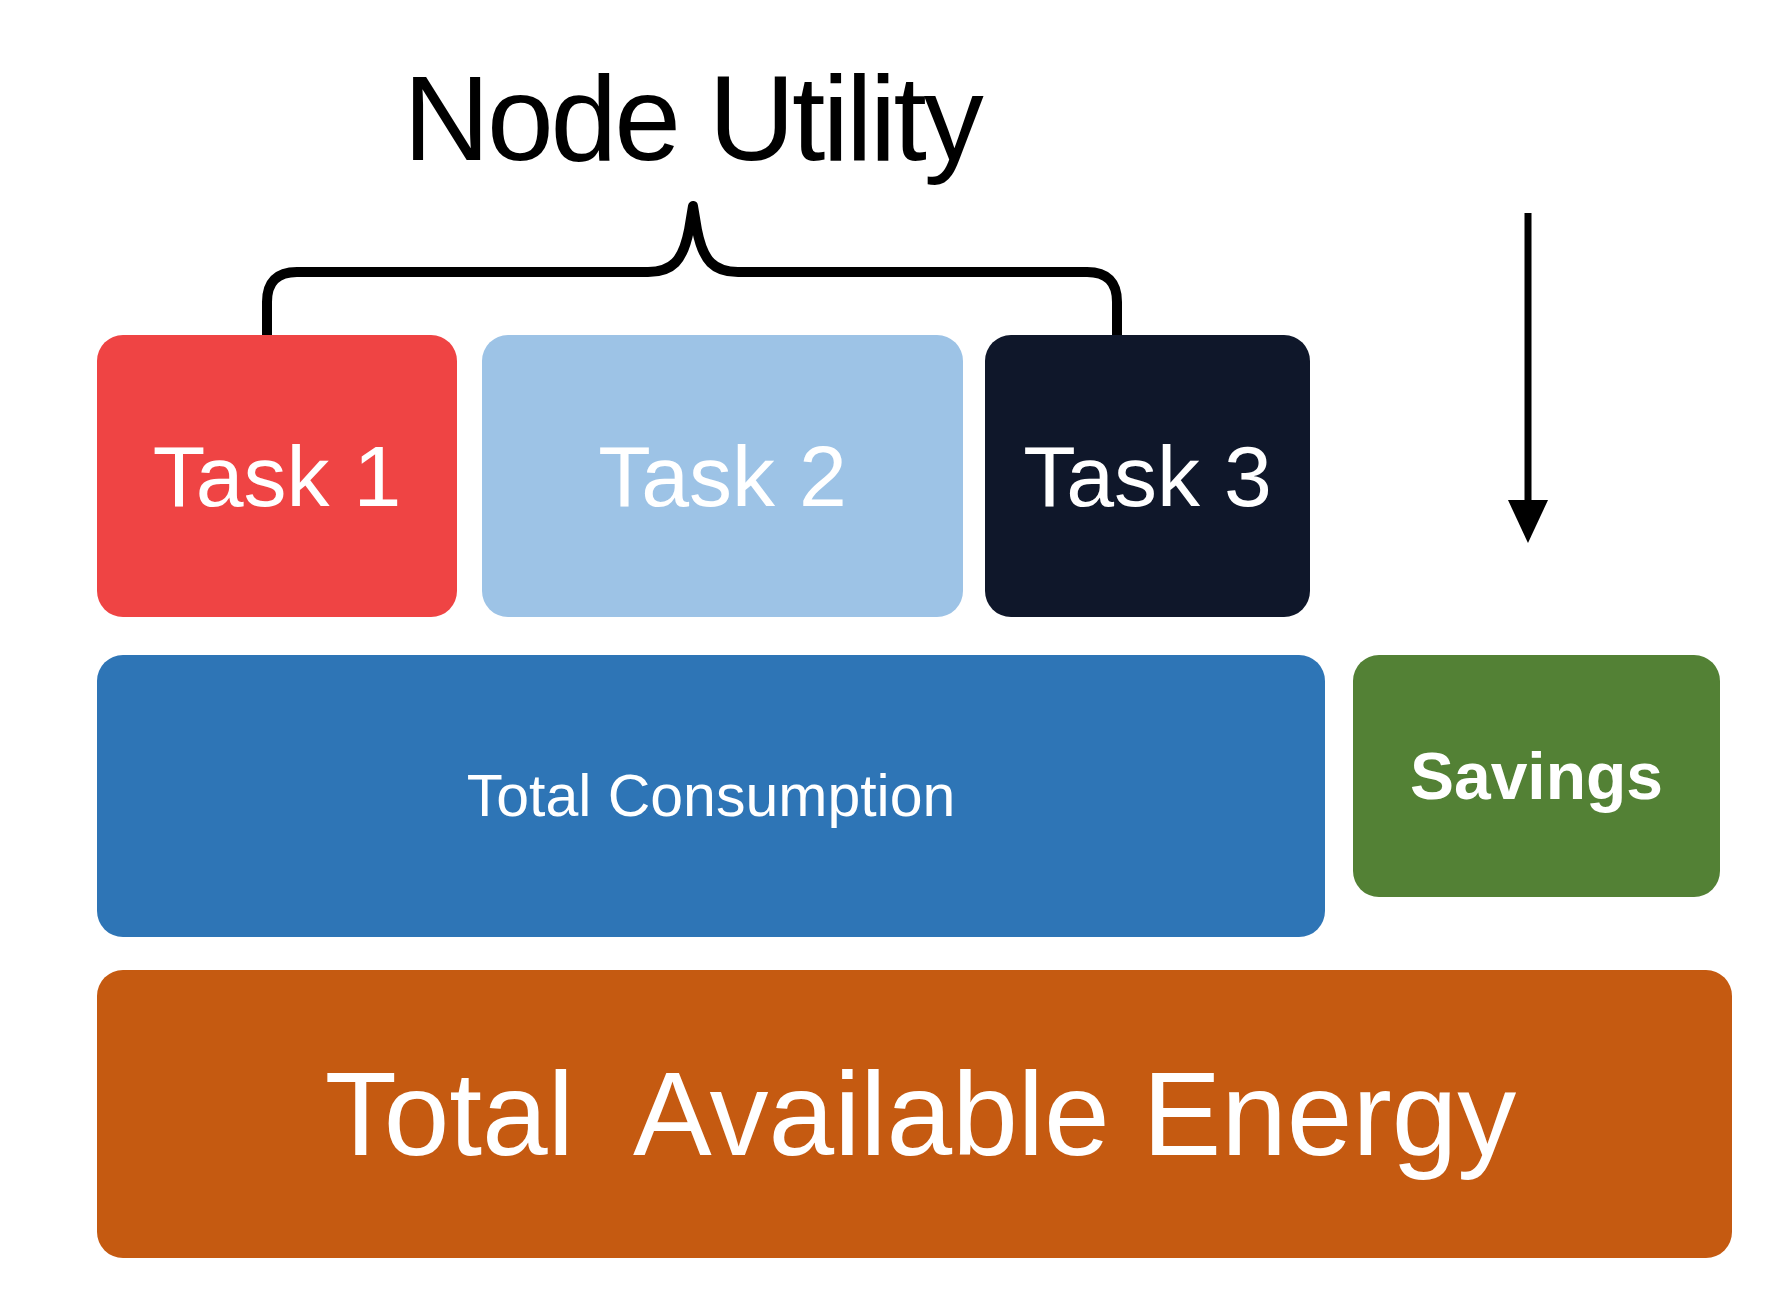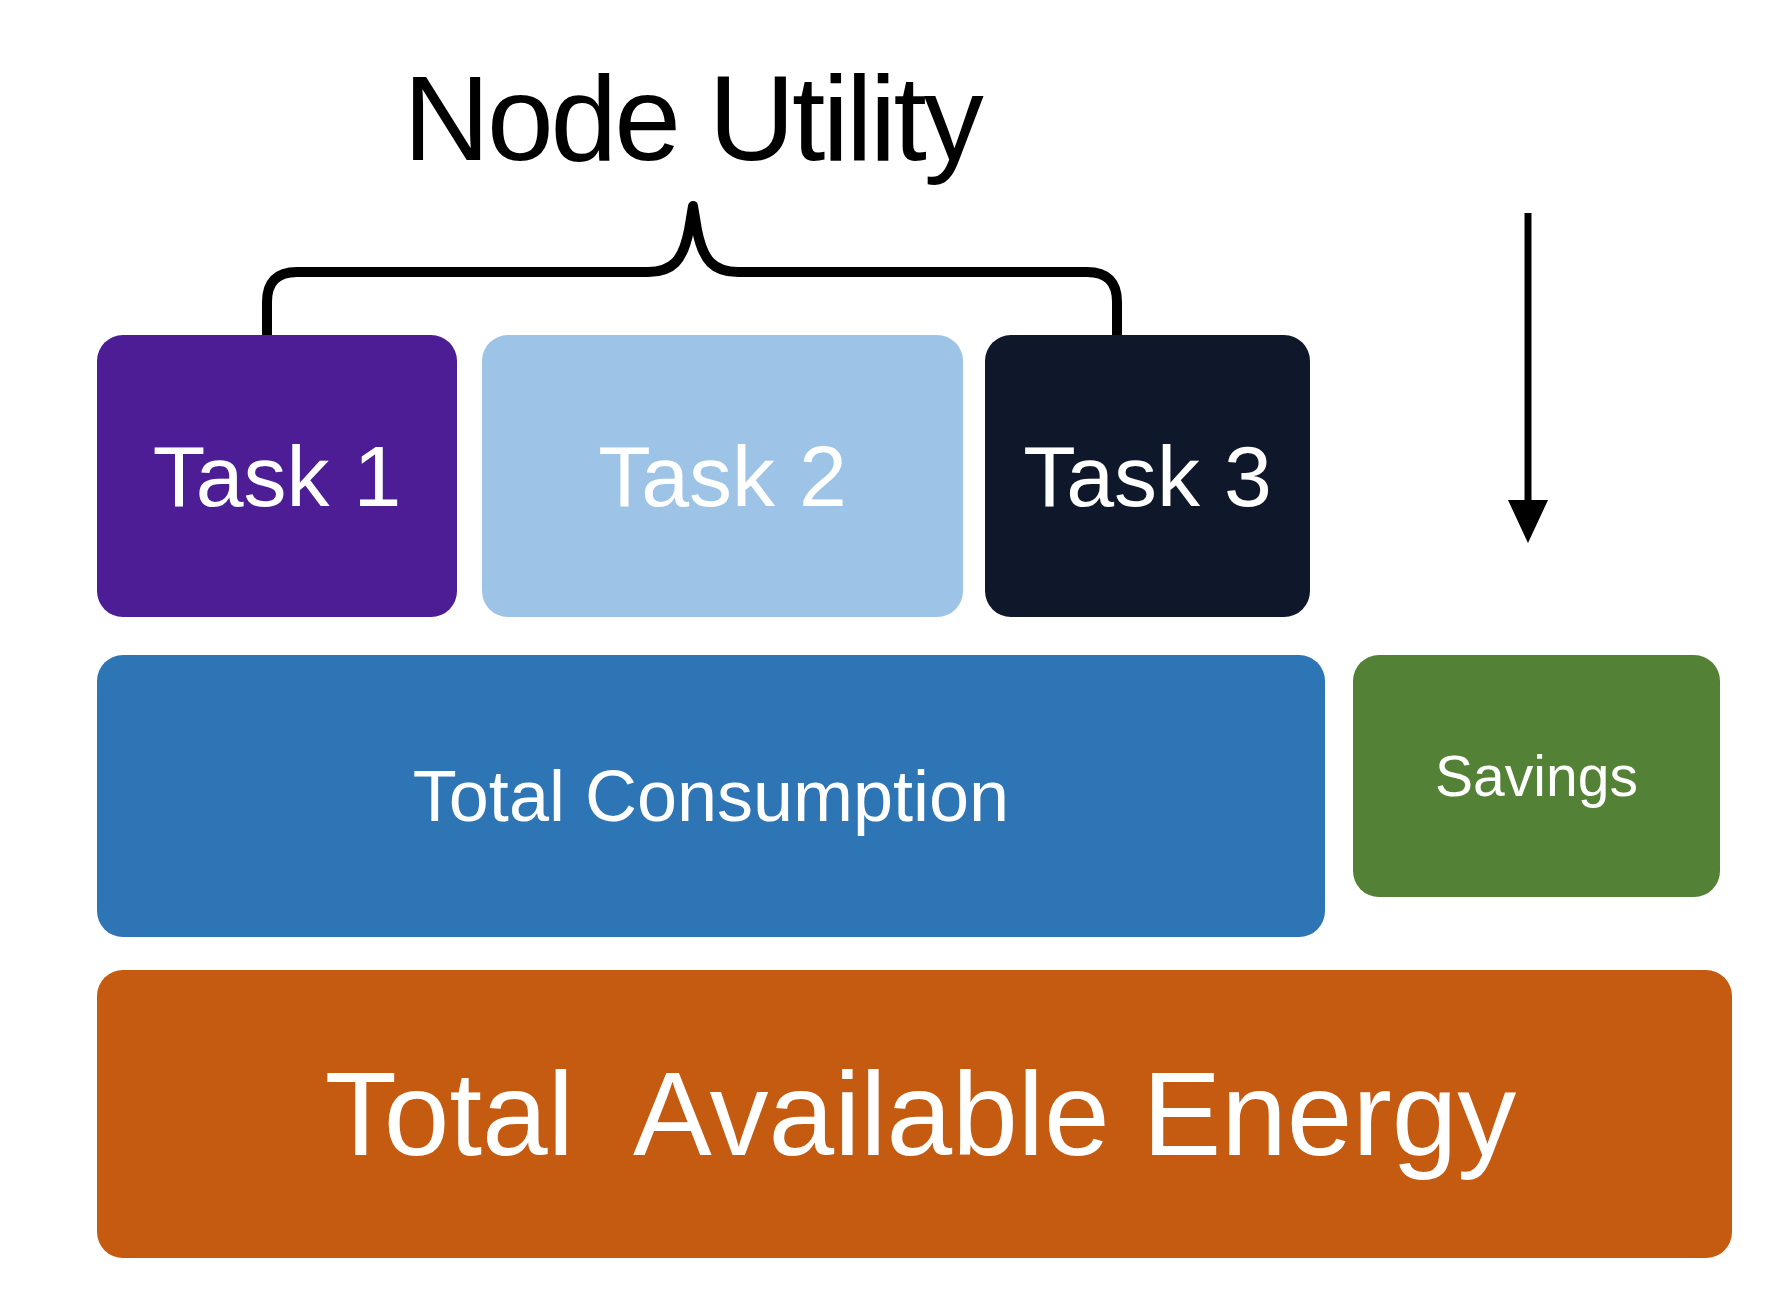--- a/index.html
+++ b/index.html
@@ -41,22 +41,22 @@
     border-radius: 26px;
     display: flex;
     align-items: center;
     justify-content: center;
     color: #ffffff;
     white-space: pre;
   }
   #task1 { left: 97px;  top: 335px; width: 360px;  height: 282px; font-size: 86px; }
   #task2 { left: 482px; top: 335px; width: 481px;  height: 282px; font-size: 86px; }
   #task3 { left: 985px; top: 335px; width: 325px;  height: 282px; font-size: 86px; }
-  #consumption { left: 97px;   top: 655px; width: 1228px; height: 282px; font-size: 72px; }
-  #savings     { left: 1353px; top: 655px; width: 367px;  height: 242px; font-size: 57px; }
+  #consumption { left: 97px;   top: 655px; width: 1228px; height: 282px; font-size: 59px; }
+  #savings     { left: 1353px; top: 655px; width: 367px;  height: 242px; font-size: 66px; font-weight: bold; }
   #available   { left: 97px;   top: 970px; width: 1623px; height: 288px; font-size: 118px; padding-left: 12px; }
   #shape-overlay {
     position: absolute;
     left: 0;
     top: 0;
     width: 1784px;
     height: 1304px;
     pointer-events: none;
   }
 </style>
@@ -77,21 +77,21 @@
              L 1087 272
              Q 1117 272 1117 302
              L 1117 337" fill="none" stroke="#000000" stroke-width="10" stroke-linecap="round" stroke-linejoin="round"></path>
     <line x1="1528" y1="213" x2="1528" y2="502" stroke="#000000" stroke-width="7"></line>
     <polygon points="1508,500 1548,500 1528,543" fill="#000000"></polygon>
   </svg>
 
   <div class="title" id="title-node-utility">Node Utility</div>
 
 
-  <div class="box" id="task1" style="background: #4c1d95;">Task 1</div>
+  <div class="box" id="task1" style="background: #ef4444;">Task 1</div>
 
   <div class="box" id="task2" style="background: rgb(157, 195, 230);">Task 2</div>
 
   <div class="box" id="task3" style="background: #0f172a;">Task 3</div>
 
   <div class="box" id="consumption" style="background: rgb(46, 117, 182);">Total Consumption</div>
 
   <div class="box" id="savings" style="background: rgb(83, 129, 53);">Savings</div>
 
   <div class="box" id="available" style="background: rgb(197, 90, 17);">Total  Available Energy</div>

